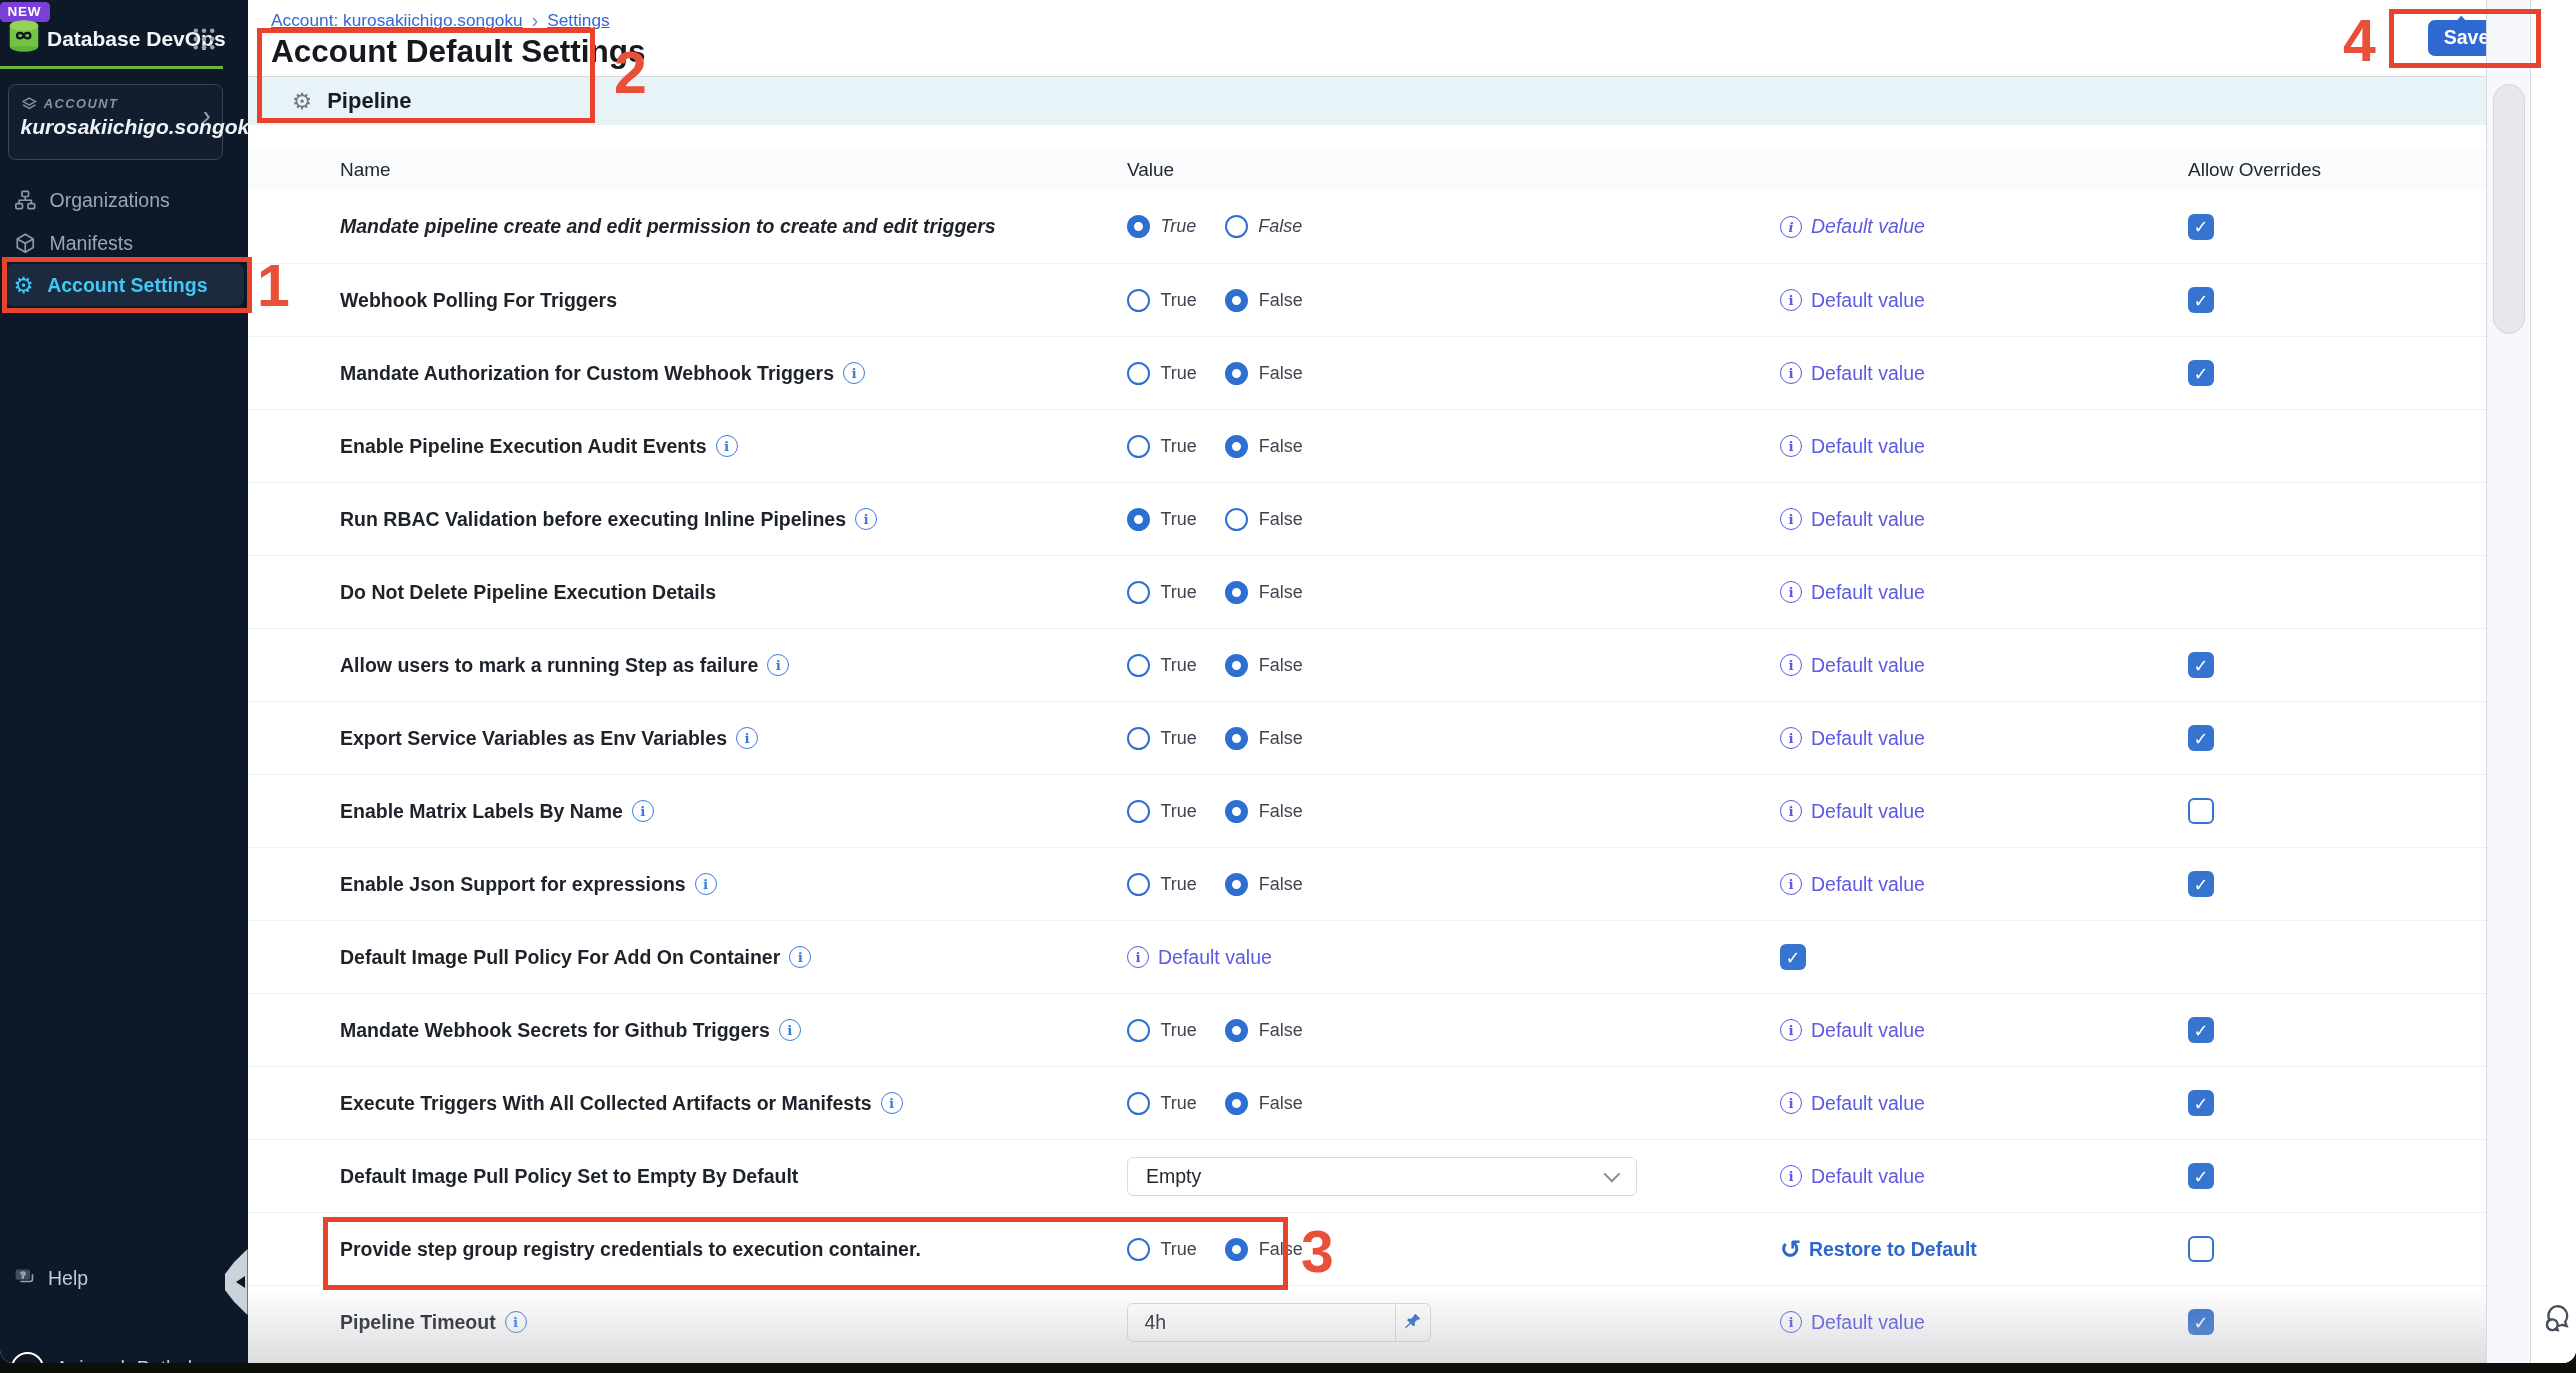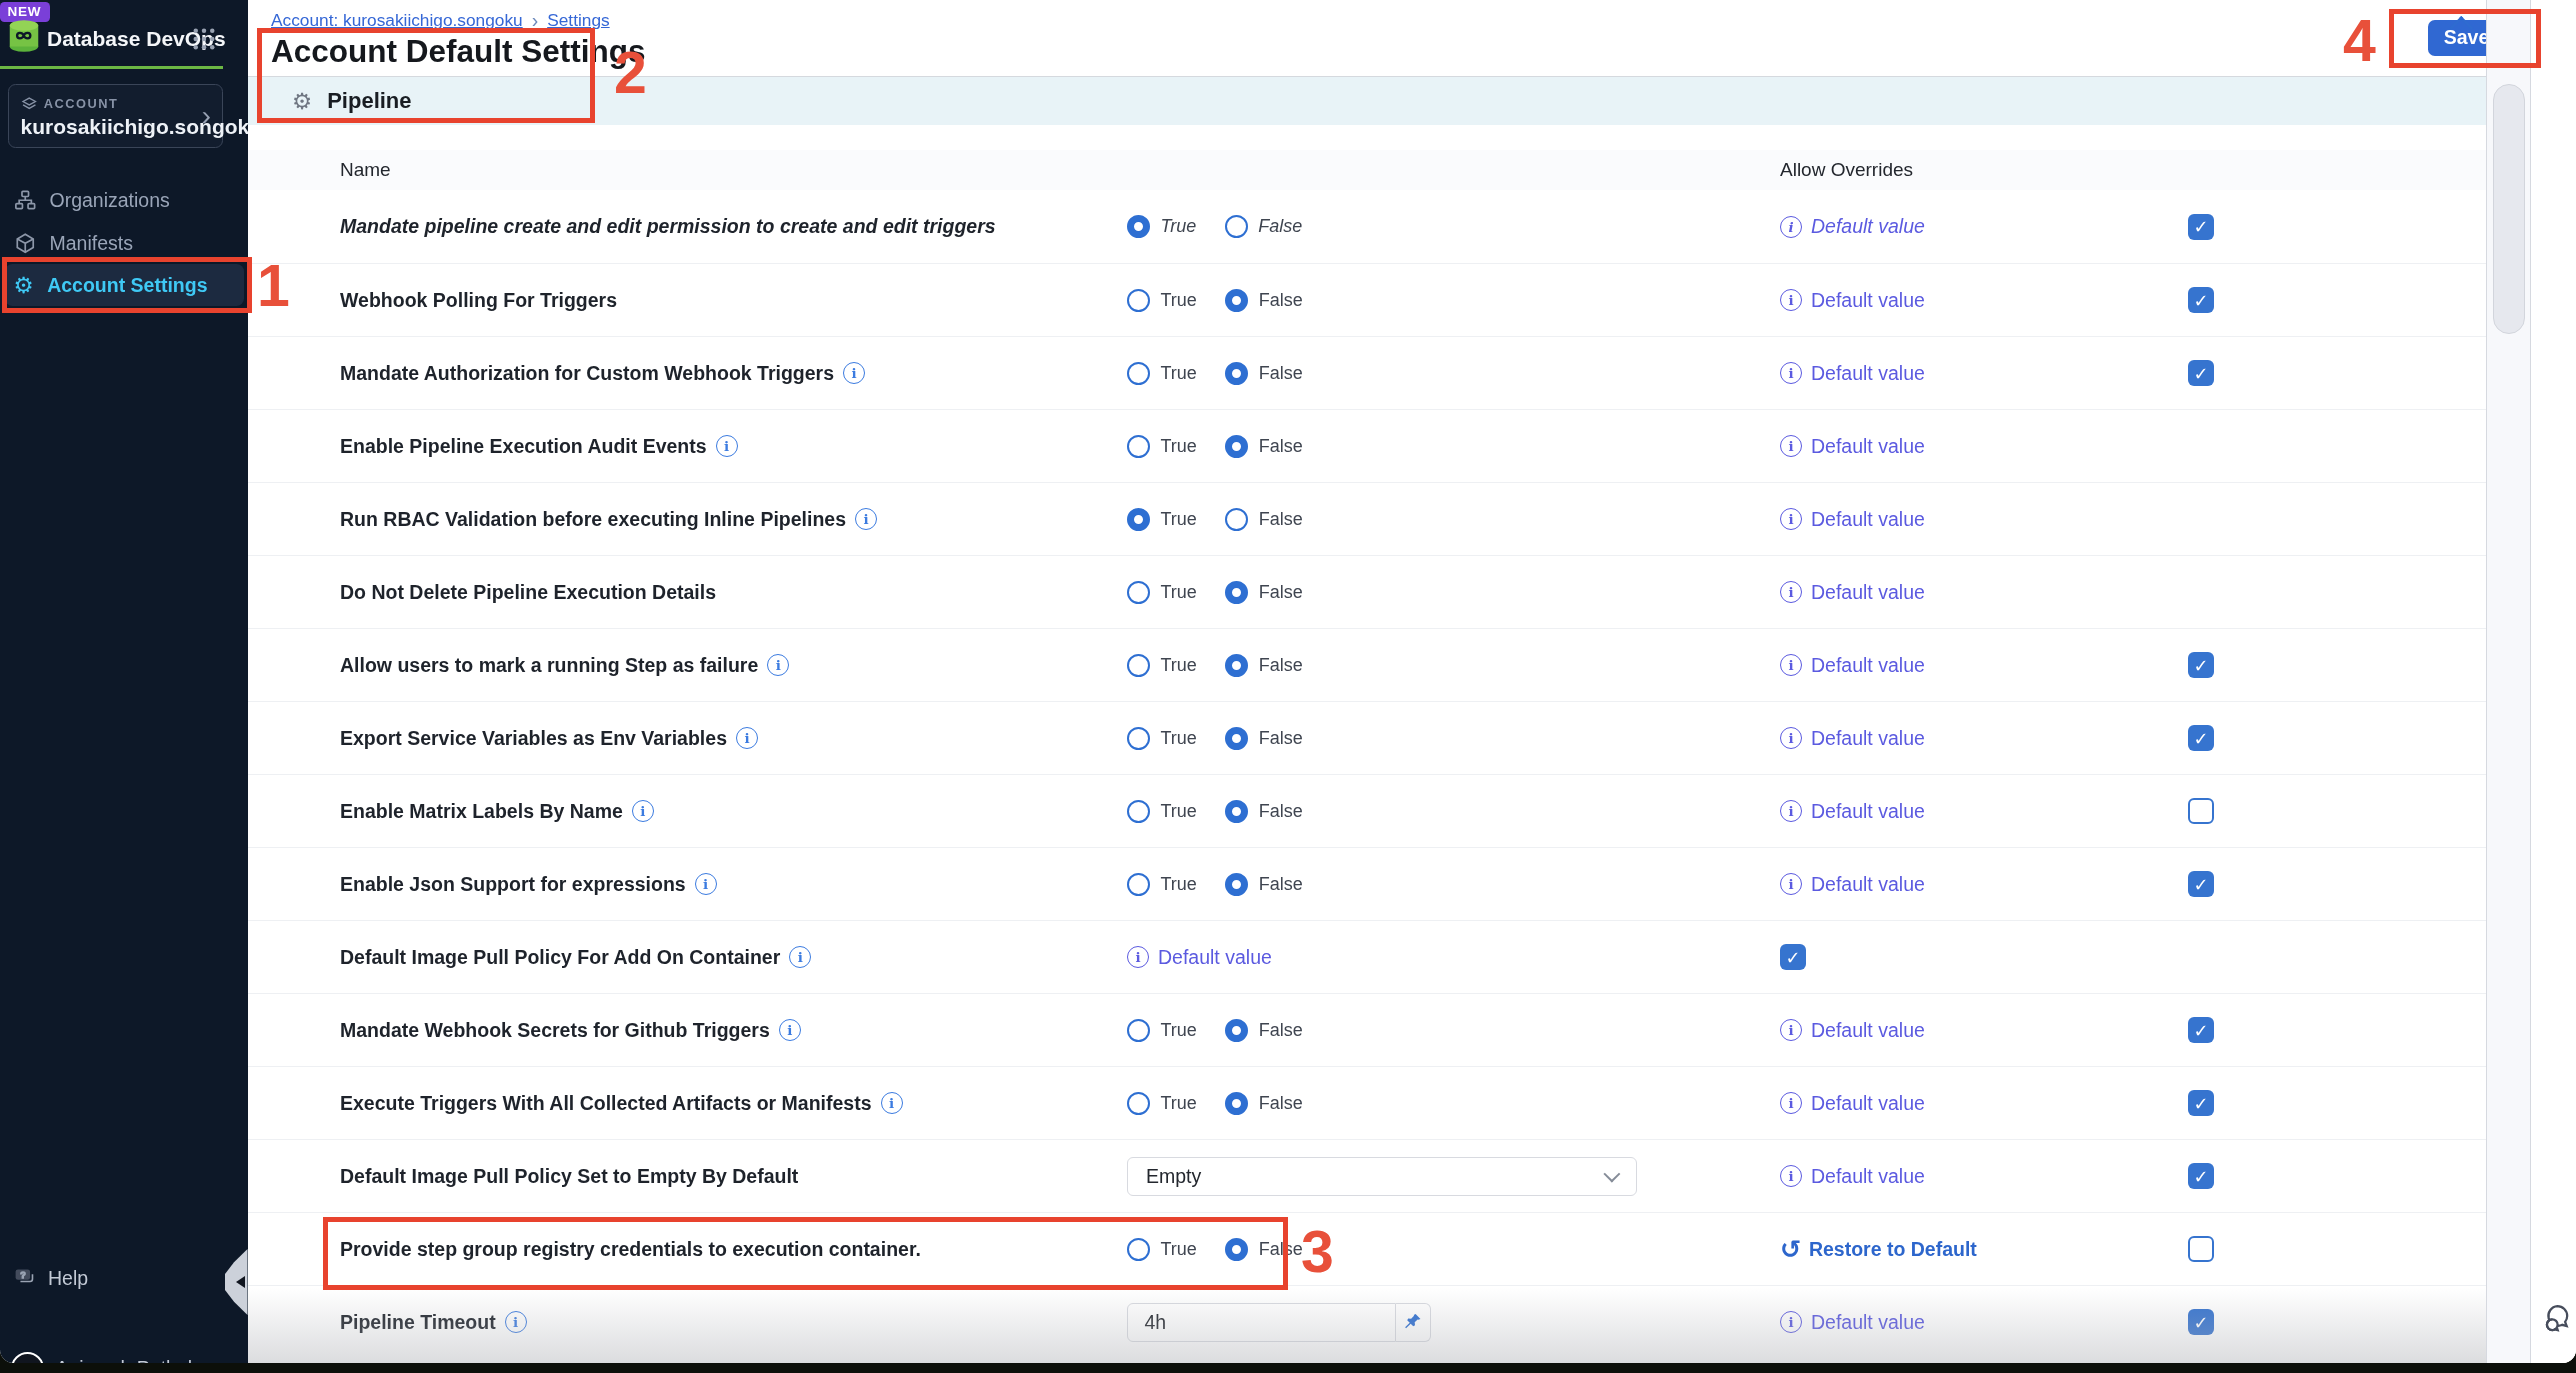--- a/index.html
+++ b/index.html
@@ -13,22 +13,22 @@
   .app{position:absolute;left:0;top:0;right:0;height:1363px;background:#ffffff;
        border-radius:0 0 13.5px 13.5px;overflow:hidden;}
   
   .sidebar{position:absolute;left:0;top:0;bottom:0;width:248px;background:#0d1828;}
   .new-badge{position:absolute;left:0;top:1.5px;background:#7a3fd8;color:#fff;
     font-size:13.5px;font-weight:700;padding:2.3px 9px 3px 7.5px;border-radius:4.5px;letter-spacing:0.8px;}
   .logo{position:absolute;left:6px;top:18px;width:36px;height:36px;}
   .product-name{position:absolute;left:47px;top:27px;font-size:21px;font-weight:700;color:#f4f6f9;}
   .grid-icon{position:absolute;left:192px;top:27px;width:24px;height:24px;cursor:pointer;}
   .green-line{position:absolute;left:0;top:66px;width:223px;height:3px;background:#6cb744;}
-  .account-card{position:absolute;left:7.5px;top:84px;width:215px;height:64px;background:#121d2e;
-    border:1.5px solid #3a4558;border-radius:7.5px;box-sizing:border-box;cursor:pointer;}
+  .account-card{position:absolute;left:7.5px;top:84px;width:215px;height:76px;background:#121d2e;
+    border:1.5px solid #3a4558;border-radius:7.5px;box-sizing:border-box;cursor:pointer;font-style:italic;}
   .account-label-row{position:absolute;left:12px;top:10.5px;display:flex;align-items:center;gap:6.8px;}
   .account-label{font-size:12.8px;font-weight:700;letter-spacing:1.5px;color:#8792a6;}
   .account-name{position:absolute;left:12px;top:30px;font-size:21px;font-weight:600;color:#eef2f7;}
   .account-chevron{position:absolute;right:10.5px;top:16.5px;font-size:28.5px;color:#97a1b3;line-height:27px;}
   .nav-item{position:absolute;left:4.5px;width:239px;height:42px;display:flex;align-items:center;
     gap:13.5px;padding-left:9px;box-sizing:border-box;border-radius:7.5px;cursor:pointer;}
   .nav-item .nav-label{font-size:19.5px;color:#9aa5b8;}
   .nav-item.active{background:#1c2a40;}
   .nav-item.active .nav-label{color:#3fc9f5;font-weight:600;}
   .gear-glyph{font-family:"DejaVu Sans",sans-serif;font-size:22.5px;color:#3fc9f5;line-height:22.5px;}
@@ -218,20 +218,21 @@
 
     <div class="section-band">
       <span class="band-gear" style="color:#6f7682;">⚙</span>
       <span class="band-title">Pipeline</span>
     </div>
     <div class="band-chevron"></div>
 
     <div class="tbl">
       <div class="tbl-header">
         <span>Name</span>
+        <span>Value</span>
         <span></span>
         <span>Allow Overrides</span>
       </div>
       <div id="rows-container">
   <div class="row">
     <div class="cell name-cell">
       <span class="row-name">Mandate pipeline create and edit permission to create and edit triggers</span>
     </div>
     <div class="cell value-cell">
               <div class="radio-group">

